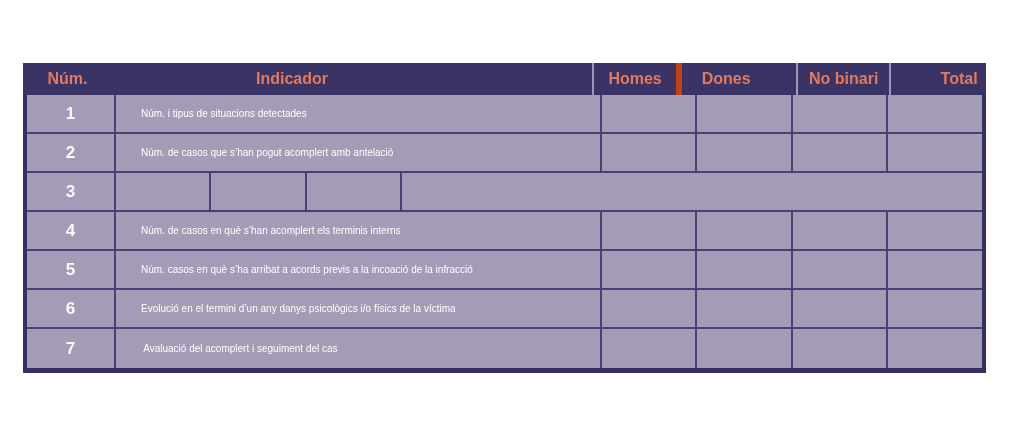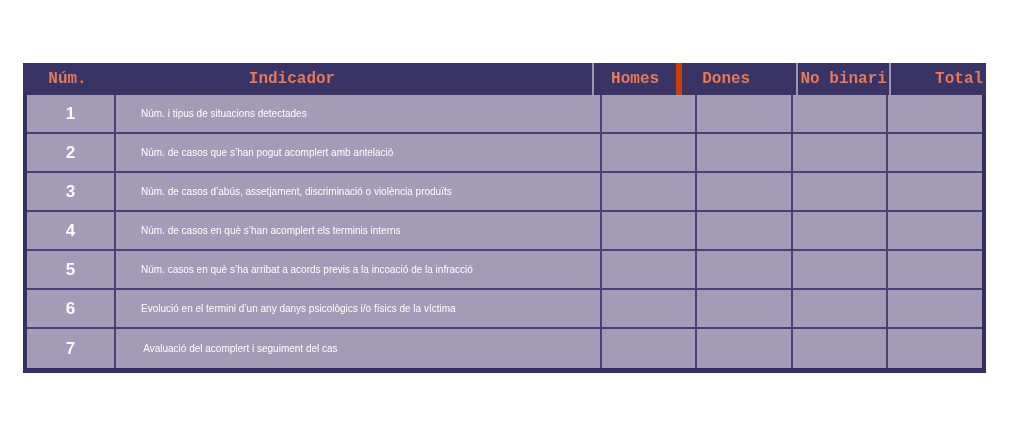--- a/index.html
+++ b/index.html
@@ -27,21 +27,20 @@
     font-size: 16px;
     align-items: center;
   }
   .th {
     text-align: left;
     box-sizing: border-box;
     height: 100%;
     display: flex;
     align-items: center;
     justify-content: center;
-    font-family: Liberation Mono, monospace;
   }
   .th-num        { width: 91px; }
   .th-indicador  { width: 488px; padding-right: 120px; }
   .th-homes      { width: 86px; border-left: 2px solid #9e96b5; }
   .th-dones      { width: 96px; border-left: 6px solid #c2410c; }
   .th-nobinari   { width: 95px; border-left: 2px solid #9e96b5; margin-left: 26px; }
   .th-total      { width: 98px; border-left: 2px solid #9e96b5; padding-left: 41px; }
   
   .tbody {
     background: #a49bb6;
@@ -111,21 +110,20 @@
       <div class="td td-num">2</div>
       <div class="td td-indicador">Núm. de casos que s’han pogut acomplert amb antelació</div>
       <div class="td td-homes"></div>
       <div class="td td-dones"></div>
       <div class="td td-nobinari"></div>
       <div class="td td-total"></div>
     </div>
 
     <div class="tr">
       <div class="td td-num">3</div>
-      <div class="td td-indicador">Núm. de casos d’abús, assetjament, discriminació o violència produïts</div>
       <div class="td td-homes"></div>
       <div class="td td-dones"></div>
       <div class="td td-nobinari"></div>
       <div class="td td-total"></div>
     </div>
 
     <div class="tr">
       <div class="td td-num">4</div>
       <div class="td td-indicador">Núm. de casos en què s’han acomplert els terminis interns</div>
       <div class="td td-homes"></div>

